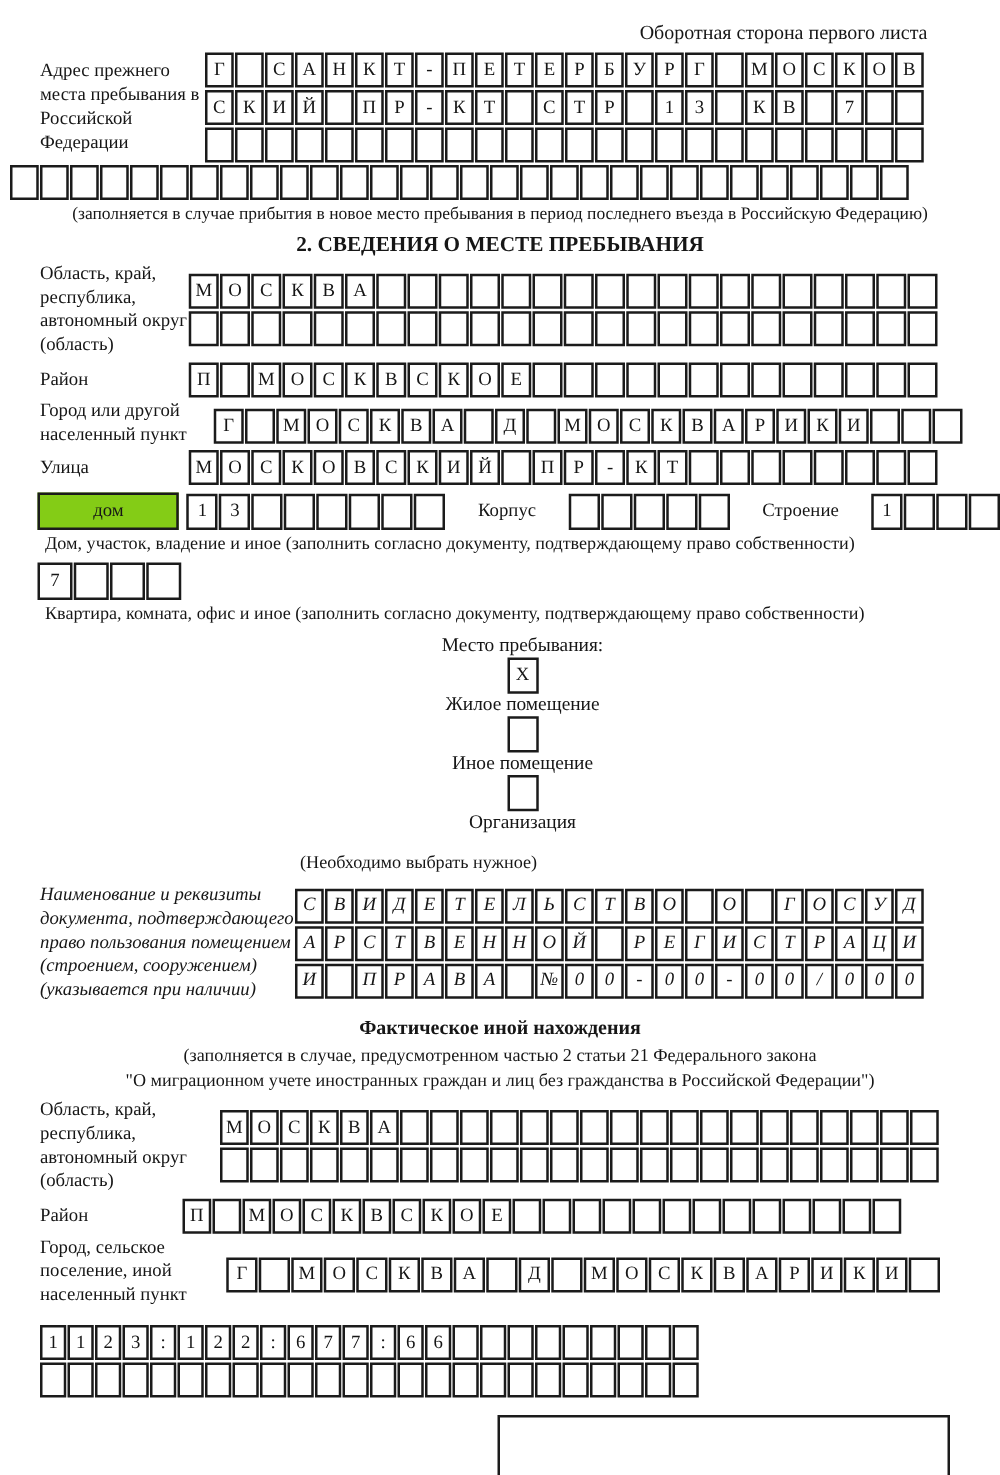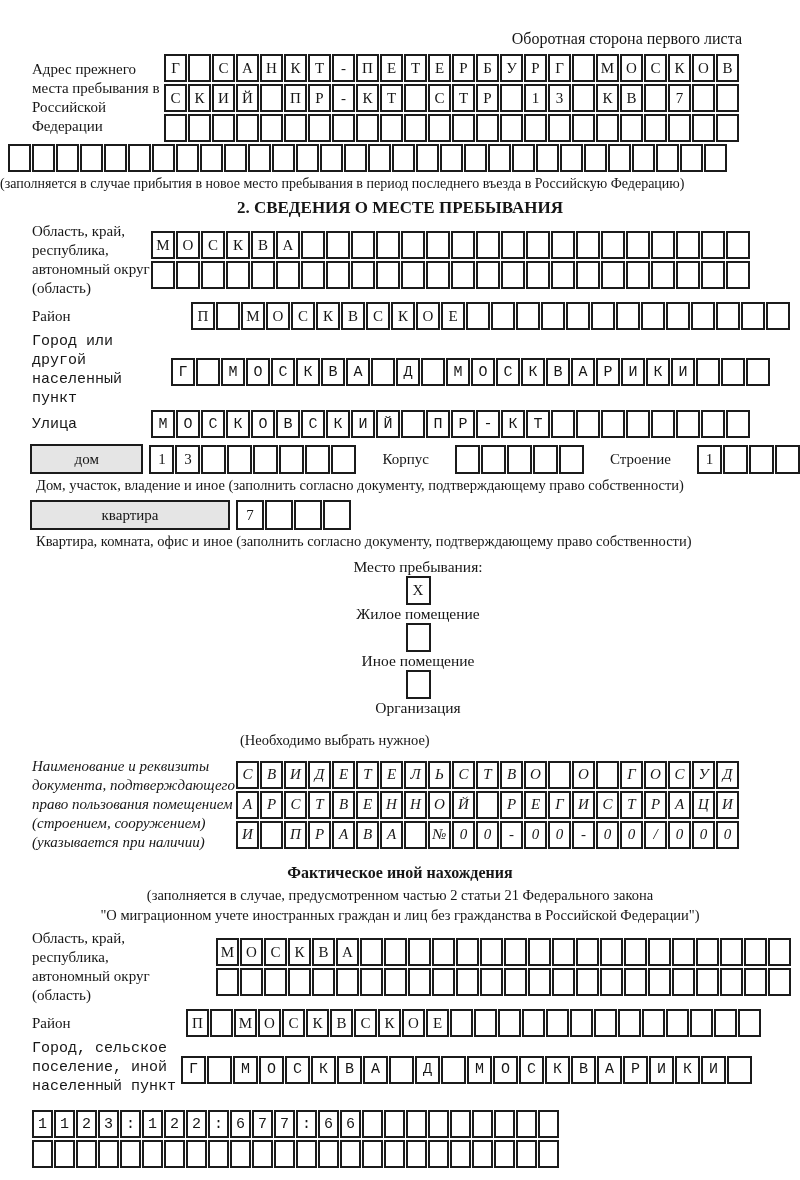--- a/index.html
+++ b/index.html
@@ -1,21 +1,21 @@
 <!DOCTYPE html>
 <html lang="ru"><head>
 <meta charset="utf-8">
 <style>
   html,body{margin:0;padding:0;background:#fff;}
   body{
     width:800px;height:1180px;overflow:hidden;position:relative;
     font-family:"Liberation Serif","DejaVu Serif",serif;
     color:#161616;-webkit-font-smoothing:antialiased;
   }
-  .top-note{padding:30px 58px 0 0;text-align:right;font-size:16px;}
+  .top-note{padding:18px 58px 0 0;text-align:right;font-size:16px;}
 
   
   .frow{display:flex;align-items:center;margin-left:32px;}
   .lbl{font-size:15px;line-height:19px;flex:0 0 auto;}
   .rows{display:flex;flex-direction:column;gap:2px;}
 
   .cellrow{display:flex;gap:1px;}
   .cell{
     flex:0 0 auto;display:flex;align-items:center;justify-content:center;
     border:2px solid #1b1b1b;background:#fff;box-sizing:content-box;
@@ -37,47 +37,47 @@
   .lbl-dis2{width:119px;}
   .lbl-city2{width:139px;}
   .lbl-street{width:119px;}
   .lbl-doc{width:204px;}
   .lbl-regf{width:144px;}
   .lbl-disf{width:114px;}
   .lbl-cityf{width:149px;}
   .lbl-cad{width:201px;}
 
   .fullrow{margin:2px 0 0 8px;}
-  .caption{font-size:14px;text-align:left;margin-top:4px;}
+  .caption{font-size:14px;text-align:center;margin-top:4px;}
   .caption-left{font-size:14.5px;margin:3px 0 2px 36px;}
   .h-sec{font-size:17px;font-weight:bold;text-align:center;margin:6px 0 4px 0;}
   .h-fact{font-size:16px;font-weight:bold;text-align:center;margin:12px 0 2px 0;}
 
   .houserow{display:flex;align-items:center;margin:6px 0 0 30px;gap:6px;}
   .widebox{
     border:2px solid #1b1b1b;height:26px;display:flex;align-items:center;justify-content:center;
-    font-size:15px;background:#e5e5e5;
+    font-size:15px;background:#84cc16;
   }
   .widebox.dom{width:160px;}
   .widebox.kv{width:196px;}
   .inline-lbl{font-size:15px;margin:0 20px;}
 
   .stayrow{display:flex;align-items:center;margin:8px 0 0 36px;font-size:15.5px;flex-direction:column;}
   .checkbox{
     width:21px;height:25px;border:2px solid #1b1b1b;display:flex;align-items:center;justify-content:center;
     font-size:15px;margin:0 12px;background:#fff;
   }
   .stay-note{font-size:14.5px;margin:15px 0 0 240px;}
 
   .fact-note{font-size:14.5px;text-align:center;margin-top:3px;line-height:20px;}
 
   .stamp-wrap{margin:14px 0 0 398px;width:362px;}
   .stamp-box{width:358px;height:174px;border:2px solid #1b1b1b;background:#fff;}
 
-  .mt2{margin-top:2px;font-family:Liberation Mono, monospace;} .mt4{margin-top:4px;gap:40px;} .mt6{margin-top:6px;} .mt8{margin-top:8px;font-style:italic;}
+  .mt2{margin-top:2px;} .mt4{margin-top:4px;} .mt6{margin-top:6px;} .mt8{margin-top:8px;font-style:italic;}
   .rows-offset{margin-top:12px;}
 </style>
 </head>
 <body>
 
 <div class="top-note">Оборотная сторона первого листа</div>
 
 <section>
   <div class="frow mt6">
     <div class="lbl lbl-prev">Адрес прежнего места пребывания в Российской Федерации</div>
@@ -375,21 +375,20 @@
     <div class="cellrow">
         <span class="cell">1</span>
         <span class="cell"></span>
         <span class="cell"></span>
         <span class="cell"></span>
       </div>
   </div>
   <div class="caption-left">Дом, участок, владение и иное (заполнить согласно документу, подтверждающему право собственности)</div>
 
   <div class="houserow gapart">
-    <div class="widebox kv">квартира</div>
     <div class="cellrow">
         <span class="cell">7</span>
         <span class="cell"></span>
         <span class="cell"></span>
         <span class="cell"></span>
       </div>
   </div>
   <div class="caption-left">Квартира, комната, офис и иное (заполнить согласно документу, подтверждающему право собственности)</div>
 
   <div class="stayrow">

